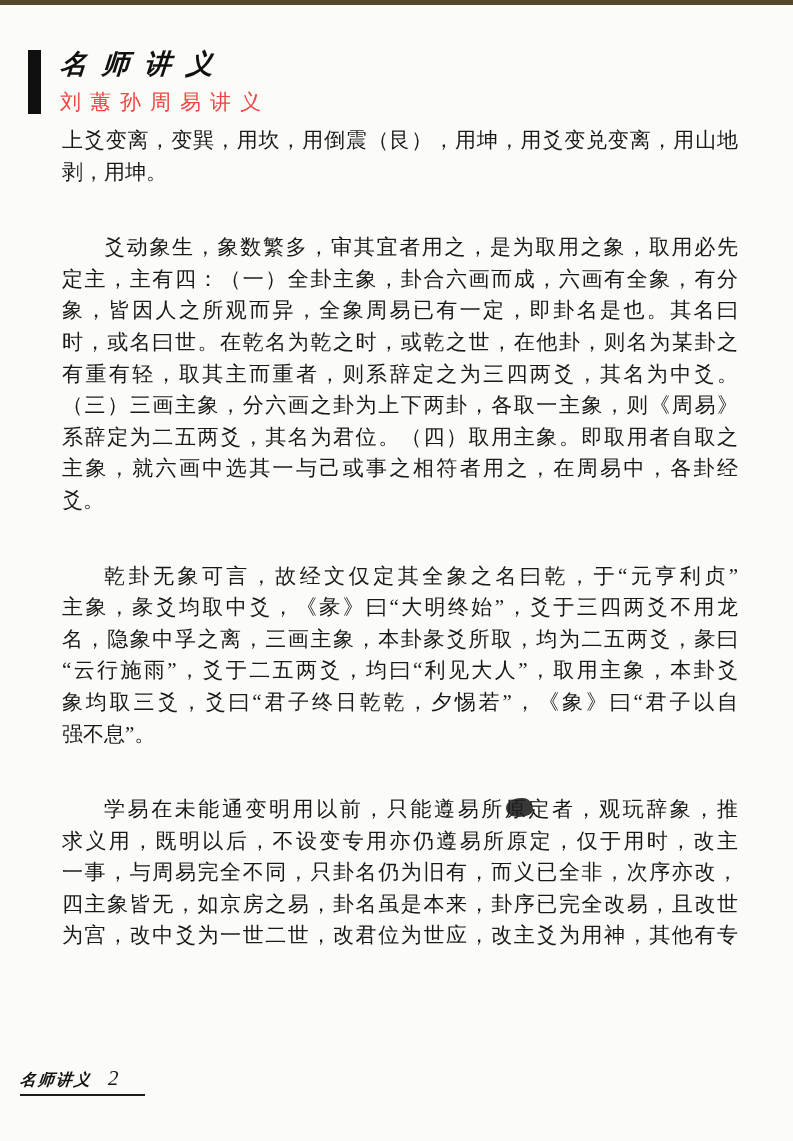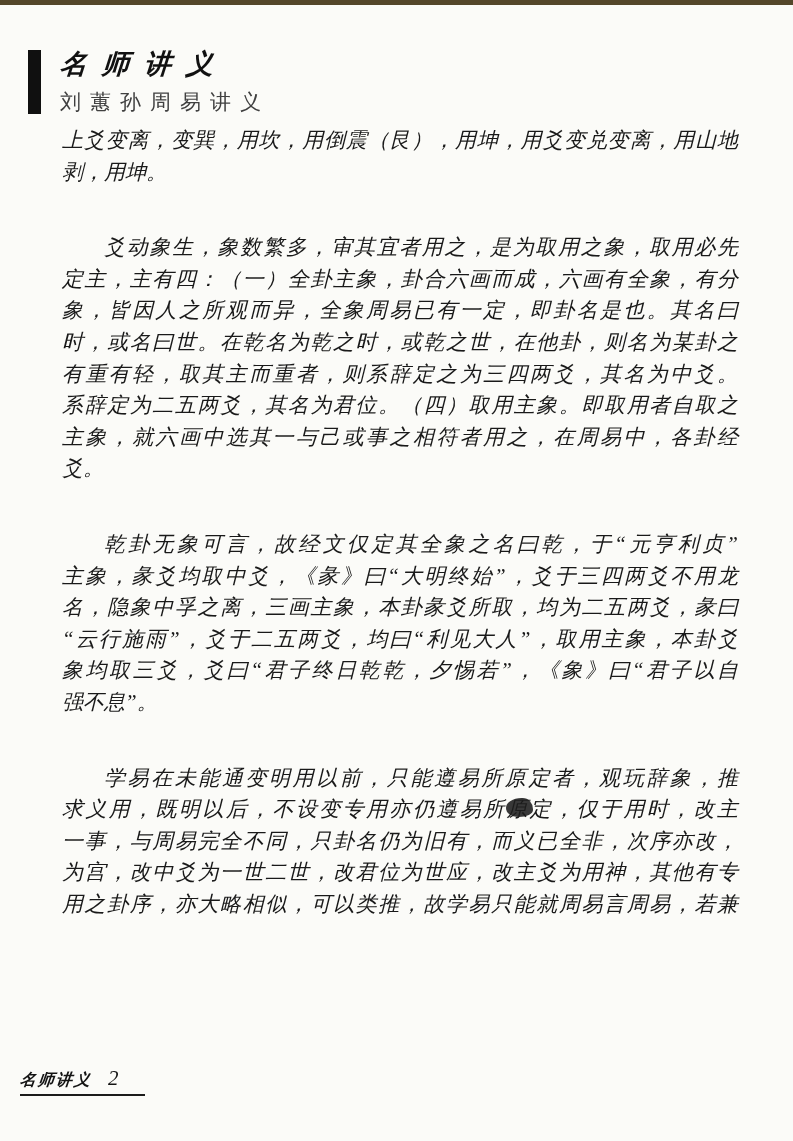--- a/index.html
+++ b/index.html
@@ -26,34 +26,33 @@
     margin-right:19px; flex:none;
   }
   .header-titles { display:flex; flex-direction:column; }
   .series-title {
     font-size:27px; font-weight:bold; font-style:italic;
     letter-spacing:15px; line-height:1.1; color:#111;
     transform:skewX(-4deg);
   }
   .book-title {
     font-size:21px; font-weight:normal;
-    letter-spacing:9px; margin-top:8px; color:#404040;
+    letter-spacing:9px; margin-top:8px; color:#ef4444;
   }
   .body-text {
     position:absolute; top:125px; left:62px;
     width:676px;
     font-size:21px;
     line-height:31.6px;
   }
   .line {
     text-align:justify;
     text-align-last:justify;
     text-justify:inter-character;
     height:31.6px;
-    font-style:italic;
   }
   .line.end { text-align-last:left; }
   .line.indent { text-indent:2em;margin-top:44px; }
   .ink-smudge {
     position:absolute; left:506px; top:798px;
     width:27px; height:19px;
     background:#1c1c1c;
     border-radius:60% 40% 55% 45% / 55% 62% 38% 50%;
     opacity:0.88;
   }
@@ -87,34 +86,35 @@
 </div>
 
 <div class="body-text">
   <div class="line">上爻变离，变巽，用坎，用倒震（艮），用坤，用爻变兑变离，用山地</div>
   <div class="line end">剥，用坤。</div>
   <div class="line indent">爻动象生，象数繁多，审其宜者用之，是为取用之象，取用必先</div>
   <div class="line">定主，主有四：（一）全卦主象，卦合六画而成，六画有全象，有分</div>
   <div class="line">象，皆因人之所观而异，全象周易已有一定，即卦名是也。其名曰</div>
   <div class="line">时，或名曰世。在乾名为乾之时，或乾之世，在他卦，则名为某卦之</div>
   <div class="line">有重有轻，取其主而重者，则系辞定之为三四两爻，其名为中爻。</div>
+  <div class="line">（三）三画主象，分六画之卦为上下两卦，各取一主象，则《周易》</div>
   <div class="line">系辞定为二五两爻，其名为君位。（四）取用主象。即取用者自取之</div>
   <div class="line">主象，就六画中选其一与己或事之相符者用之，在周易中，各卦经</div>
   <div class="line end">爻。</div>
   <div class="line indent">乾卦无象可言，故经文仅定其全象之名曰乾，于“元亨利贞”</div>
   <div class="line">主象，彖爻均取中爻，《彖》曰“大明终始”，爻于三四两爻不用龙</div>
   <div class="line">名，隐象中孚之离，三画主象，本卦彖爻所取，均为二五两爻，彖曰</div>
   <div class="line">“云行施雨”，爻于二五两爻，均曰“利见大人”，取用主象，本卦爻</div>
   <div class="line">象均取三爻，爻曰“君子终日乾乾，夕惕若”，《象》曰“君子以自</div>
   <div class="line end">强不息”。</div>
   <div class="line indent">学易在未能通变明用以前，只能遵易所原定者，观玩辞象，推</div>
   <div class="line">求义用，既明以后，不设变专用亦仍遵易所原定，仅于用时，改主</div>
   <div class="line">一事，与周易完全不同，只卦名仍为旧有，而义已全非，次序亦改，</div>
+  <div class="line">四主象皆无，如京房之易，卦名虽是本来，卦序已完全改易，且改世</div>
   <div class="line">为宫，改中爻为一世二世，改君位为世应，改主爻为用神，其他有专</div>
-  <div class="line">用之卦序，亦大略相似，可以类推，故学易只能就周易言周易，若兼</div>
 </div>
 
 <div class="ink-smudge"></div>
 
 <div class="footer">
   <span class="footer-series">名师讲义</span>
   <span class="footer-page">2</span>
 </div>
 
 </body></html>

